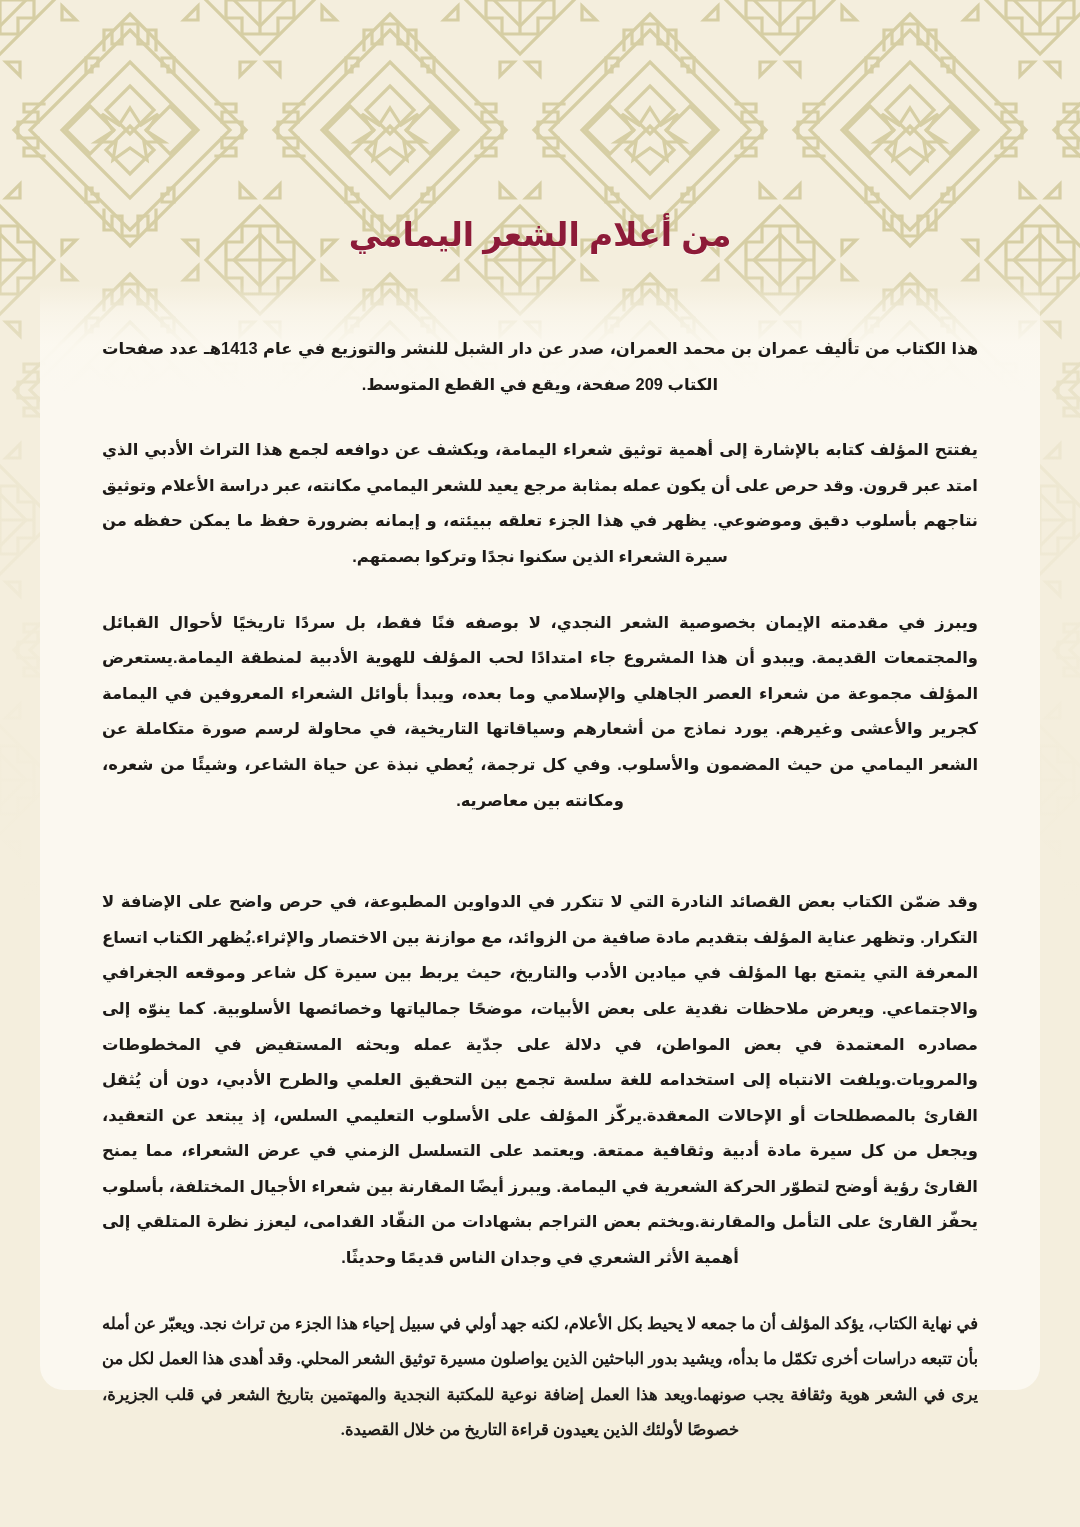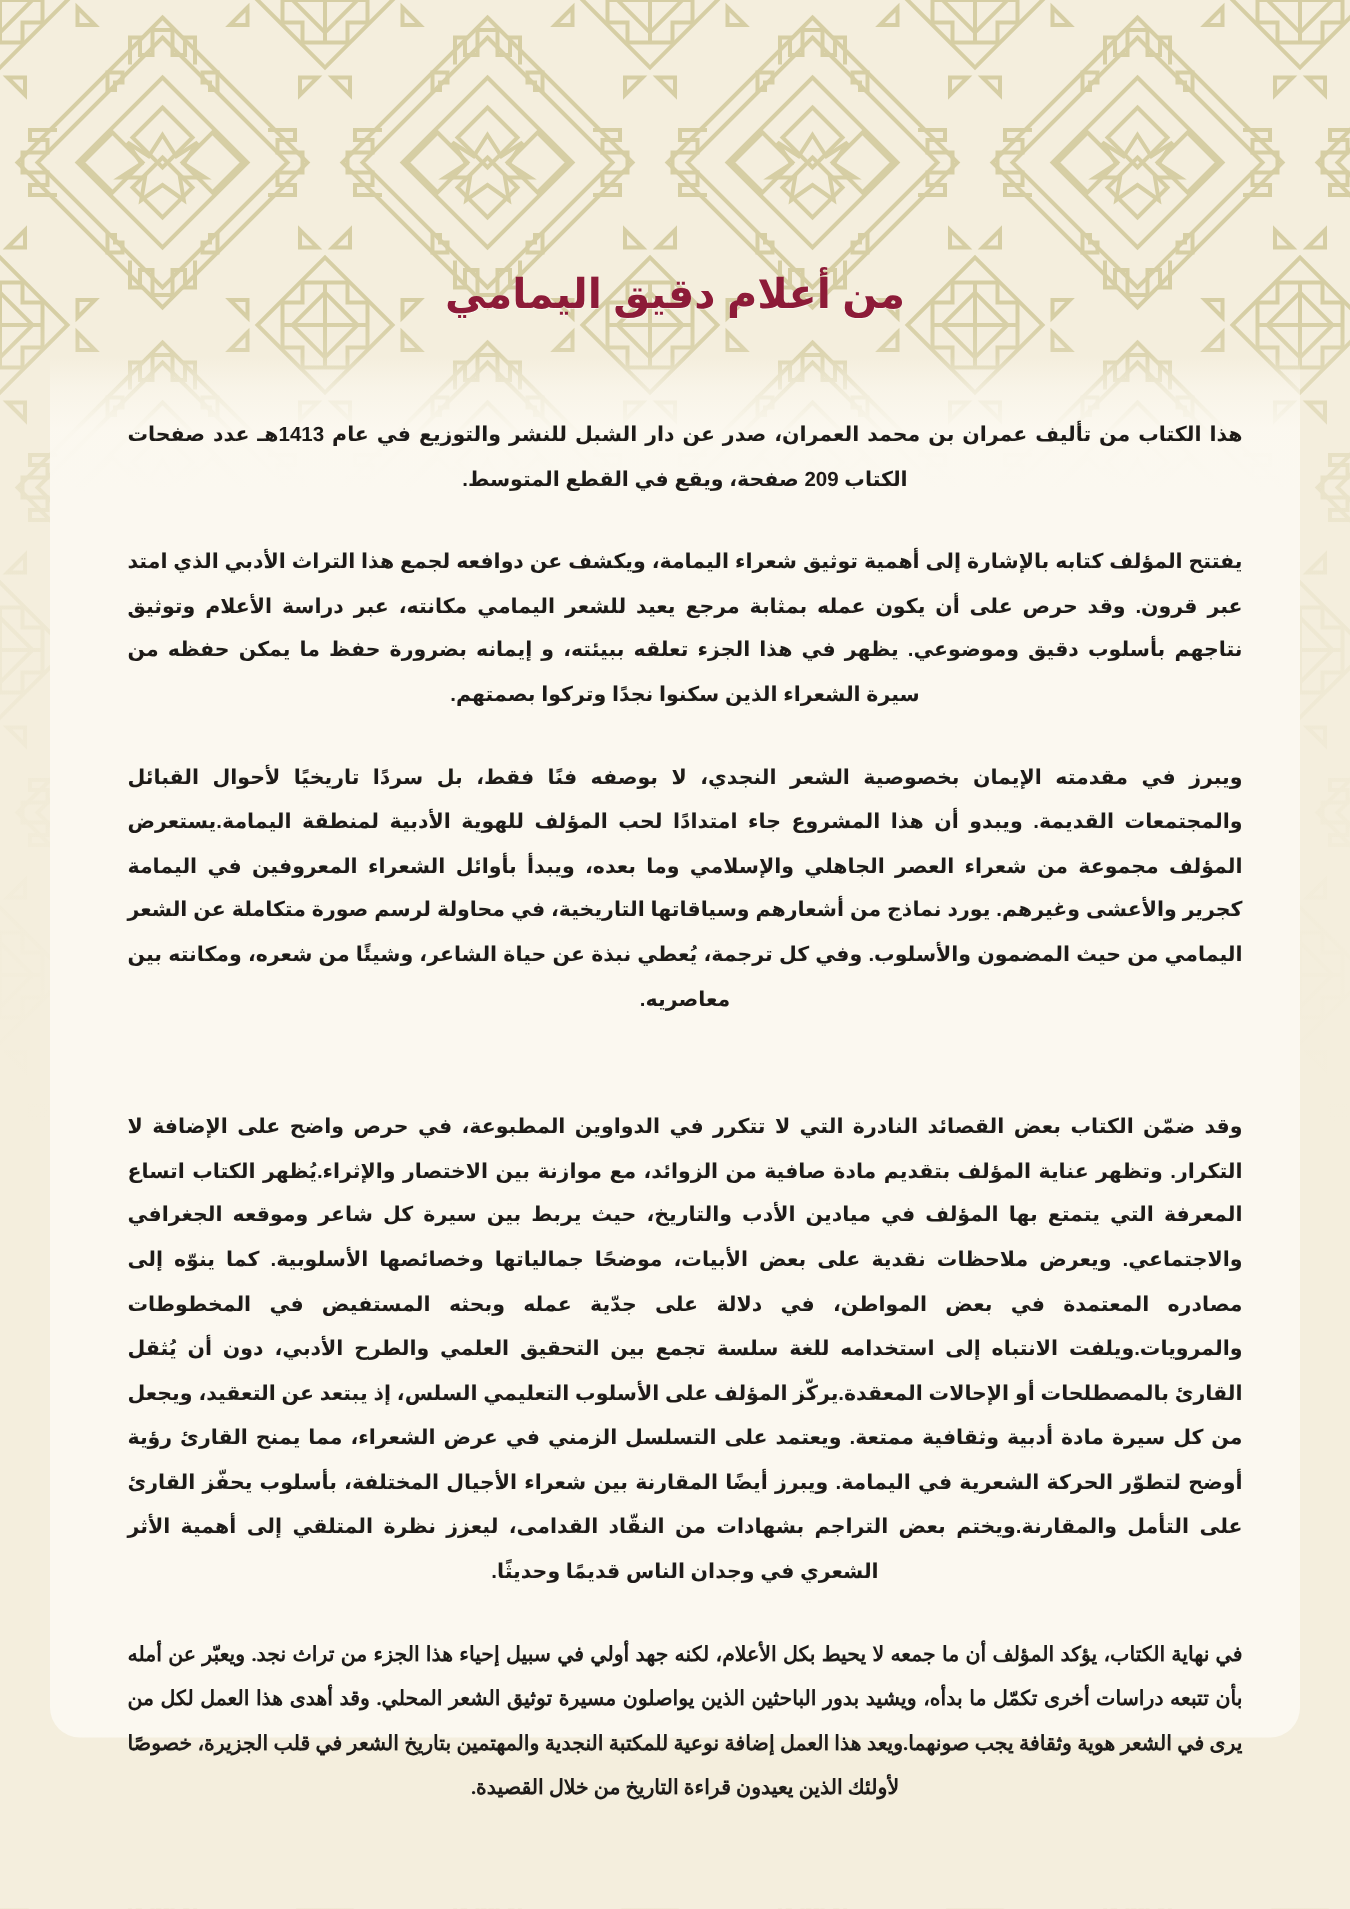--- a/index.html
+++ b/index.html
@@ -50,21 +50,21 @@
     height: 1105px;
     box-sizing: border-box;
     border-radius: 0 0 24px 24px;
     background: linear-gradient(to bottom,
         rgba(252,249,241,0.0) 0px,
         rgba(252,249,241,0.55) 26px,
         rgba(252,249,241,0.92) 60px,
         #fbf8f0 110px,
         #fbf8f0 100%);
     z-index: 2;
-    padding: 46px 46px 40px 62px;
+    padding: 46px 62px 40px 62px;
   }
 
   
   #doc-title {
     position: absolute;
     left: 0;
     right: 0;
     top: 192px;
     z-index: 3;
     text-align: center;
@@ -153,21 +153,21 @@
           <path d="M86 202 L98 202 L98 194 L92 194 L92 188 L86 188 Z"></path>
           <path d="M174 202 L162 202 L162 194 L168 194 L168 188 L174 188 Z"></path>
         </g>
       </pattern>
     </defs>
     <rect width="1080" height="1527" fill="url(#najdiTile)"></rect>
   </svg>
   <div class="pattern-fade"></div>
 </div>
 
-<h1 id="doc-title">من أعلام دقيق اليمامي</h1>
+<h1 id="doc-title">من أعلام الشعر اليمامي</h1>
 
 <main id="content-card">
   <div class="doc-body">
     <p class="doc-paragraph">هذا الكتاب من تأليف عمران بن محمد العمران، صدر عن دار الشبل للنشر والتوزيع في عام 1413هـ عدد صفحات الكتاب 209 صفحة، ويقع في القطع المتوسط.</p>
     <p class="doc-paragraph">يفتتح المؤلف كتابه بالإشارة إلى أهمية توثيق شعراء اليمامة، ويكشف عن دوافعه لجمع هذا التراث الأدبي الذي امتد عبر قرون. وقد حرص على أن يكون عمله بمثابة مرجع يعيد للشعر اليمامي مكانته، عبر دراسة الأعلام وتوثيق نتاجهم بأسلوب دقيق وموضوعي. يظهر في هذا الجزء تعلقه ببيئته، و إيمانه بضرورة حفظ ما يمكن حفظه من سيرة الشعراء الذين سكنوا نجدًا وتركوا بصمتهم.</p>
     <p class="doc-paragraph spaced-after">ويبرز في مقدمته الإيمان بخصوصية الشعر النجدي، لا بوصفه فنًا فقط، بل سردًا تاريخيًا لأحوال القبائل والمجتمعات القديمة. ويبدو أن هذا المشروع جاء امتدادًا لحب المؤلف للهوية الأدبية لمنطقة اليمامة.يستعرض المؤلف مجموعة من شعراء العصر الجاهلي والإسلامي وما بعده، ويبدأ بأوائل الشعراء المعروفين في اليمامة كجرير والأعشى وغيرهم. يورد نماذج من أشعارهم وسياقاتها التاريخية، في محاولة لرسم صورة متكاملة عن الشعر اليمامي من حيث المضمون والأسلوب. وفي كل ترجمة، يُعطي نبذة عن حياة الشاعر، وشيئًا من شعره، ومكانته بين معاصريه.</p>
     <p class="doc-paragraph">وقد ضمّن الكتاب بعض القصائد النادرة التي لا تتكرر في الدواوين المطبوعة، في حرص واضح على الإضافة لا التكرار. وتظهر عناية المؤلف بتقديم مادة صافية من الزوائد، مع موازنة بين الاختصار والإثراء.يُظهر الكتاب اتساع المعرفة التي يتمتع بها المؤلف في ميادين الأدب والتاريخ، حيث يربط بين سيرة كل شاعر وموقعه الجغرافي والاجتماعي. ويعرض ملاحظات نقدية على بعض الأبيات، موضحًا جمالياتها وخصائصها الأسلوبية. كما ينوّه إلى مصادره المعتمدة في بعض المواطن، في دلالة على جدّية عمله وبحثه المستفيض في المخطوطات والمرويات.ويلفت الانتباه إلى استخدامه للغة سلسة تجمع بين التحقيق العلمي والطرح الأدبي، دون أن يُثقل القارئ بالمصطلحات أو الإحالات المعقدة.يركّز المؤلف على الأسلوب التعليمي السلس، إذ يبتعد عن التعقيد، ويجعل من كل سيرة مادة أدبية وثقافية ممتعة. ويعتمد على التسلسل الزمني في عرض الشعراء، مما يمنح القارئ رؤية أوضح لتطوّر الحركة الشعرية في اليمامة. ويبرز أيضًا المقارنة بين شعراء الأجيال المختلفة، بأسلوب يحفّز القارئ على التأمل والمقارنة.ويختم بعض التراجم بشهادات من النقّاد القدامى، ليعزز نظرة المتلقي إلى أهمية الأثر الشعري في وجدان الناس قديمًا وحديثًا.</p>
     <p class="doc-paragraph">في نهاية الكتاب، يؤكد المؤلف أن ما جمعه لا يحيط بكل الأعلام، لكنه جهد أولي في سبيل إحياء هذا الجزء من تراث نجد. ويعبّر عن أمله بأن تتبعه دراسات أخرى تكمّل ما بدأه، ويشيد بدور الباحثين الذين يواصلون مسيرة توثيق الشعر المحلي. وقد أهدى هذا العمل لكل من يرى في الشعر هوية وثقافة يجب صونهما.ويعد هذا العمل إضافة نوعية للمكتبة النجدية والمهتمين بتاريخ الشعر في قلب الجزيرة، خصوصًا لأولئك الذين يعيدون قراءة التاريخ من خلال القصيدة.</p>
   </div>
 </main>

